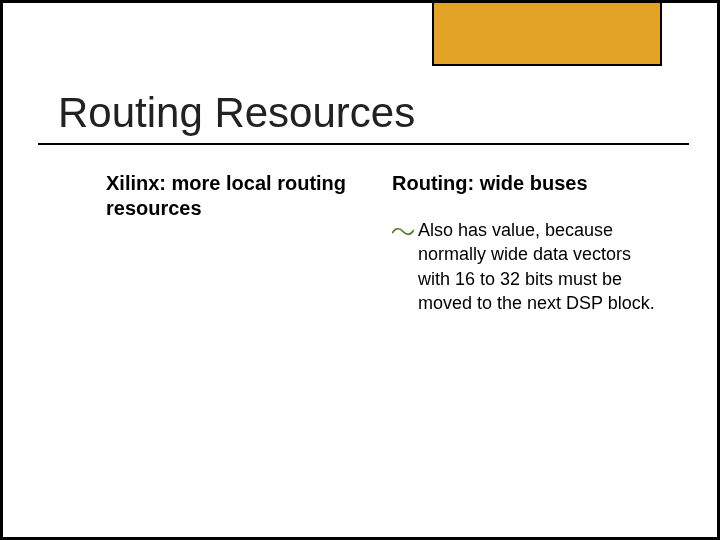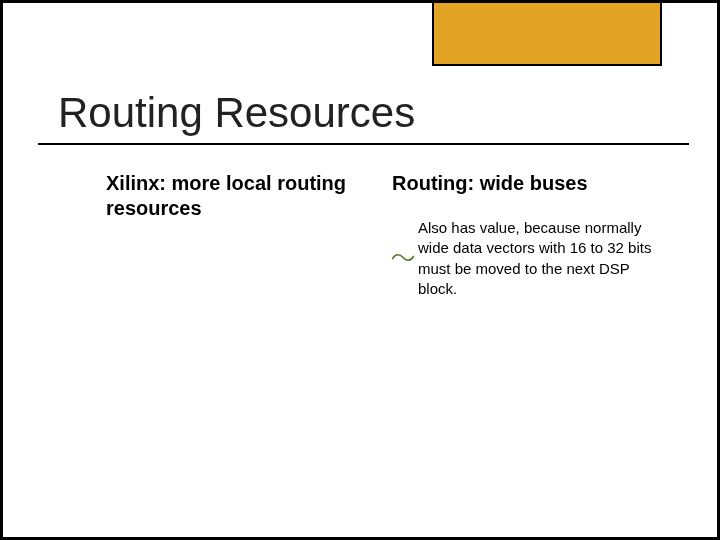--- a/index.html
+++ b/index.html
@@ -64,22 +64,22 @@
   }
   .col-heading {
     font-size: 20px;
     font-weight: 700;
     line-height: 1.25;
     margin-bottom: 22px;
     color: #000;
   }
   .bullet {
     display: flex;
-    align-items: center;
-    font-size: 15px;
+    align-items: flex-start;
+    font-size: 18px;
     line-height: 1.35;
     color: #000;
   }
   .bullet-icon {
     flex: 0 0 auto;
     width: 22px;
     height: 24px;
     margin-right: 4px;
     margin-top: 6px;
     color: #5a7c28;

